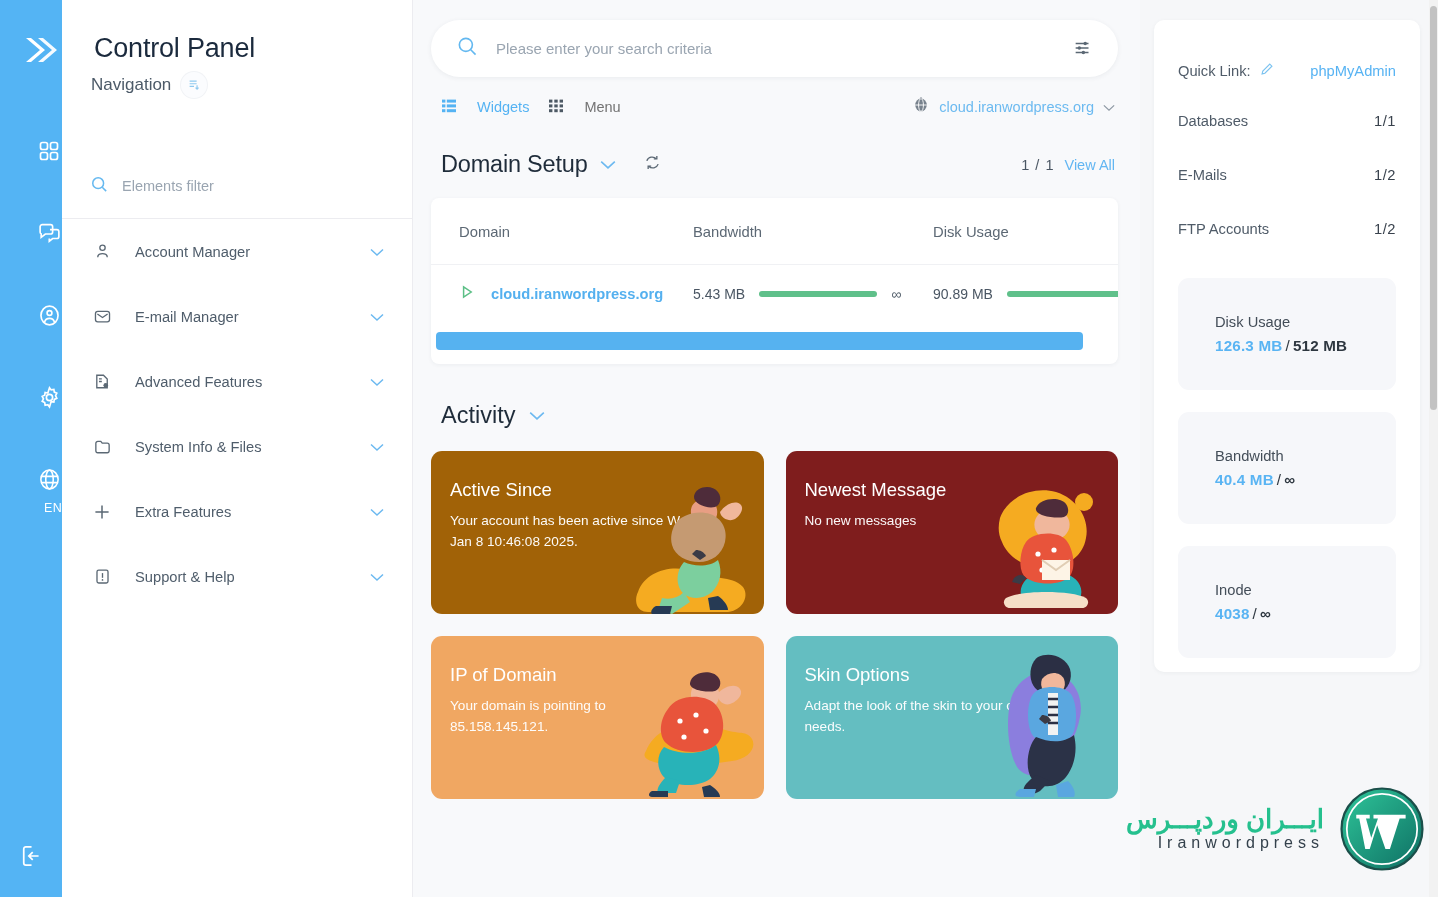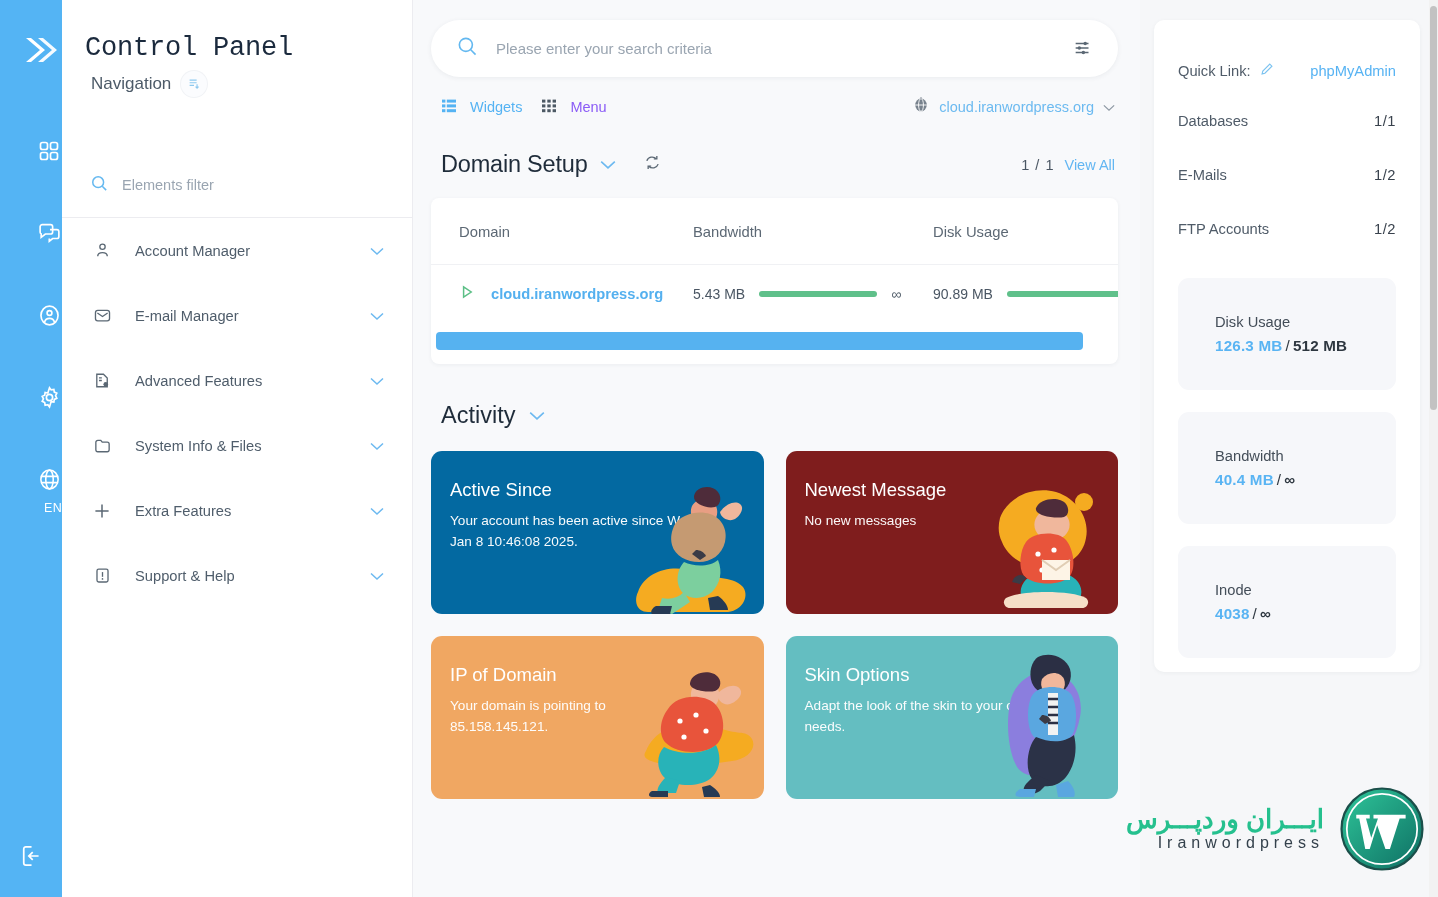--- a/index.html
+++ b/index.html
@@ -21,21 +21,21 @@
   .rail-icons { margin-top: 66px; display: flex; flex-direction: column; align-items: center; gap: 56px; }
   .rail-ico { width: 26px; height: 26px; display: flex; align-items: center; justify-content: center; cursor: pointer; }
   .rail-lang { color: #ffffff; font-size: 12.5px; margin-top: 9px; letter-spacing: .3px; }
   .rail-logout { position: absolute; bottom: 28px; left: 50%; transform: translateX(-50%); width: 26px; height: 26px; }
 
   
   .nav {
     width: 351px; flex: 0 0 351px; background: #ffffff;
     border-right: 1px solid #ececf0; position: relative;
   }
-  .nav-title { font-size: 27px; color: #1b2a3d; font-weight: 400; padding: 33px 0 0 23px; letter-spacing: -.2px; font-family: Liberation Mono, monospace; }
+  .nav-title { font-size: 27px; color: #1b2a3d; font-weight: 400; padding: 33px 0 0 32px; letter-spacing: -.2px; }
   .nav-sub { display: flex; align-items: center; gap: 10px; padding: 8px 0 0 29px; }
   .nav-sub-label { font-size: 17px; color: #4c5a68; }
   .pin-btn {
     width: 26px; height: 26px; border-radius: 50%; background: #fbfcfe;
     display: flex; align-items: center; justify-content: center; cursor: pointer;
     box-shadow: 0 0 0 1px #f1f3f6;
   }
   .filter-row {
     display: flex; align-items: center; gap: 13px;
     padding: 0 28px; height: 52px; margin-top: 62px;
@@ -66,23 +66,23 @@
     box-shadow: 0 1px 5px rgba(36,50,66,.07);
   }
   .search-input {
     flex: 1; border: none; outline: none; background: transparent;
     font-size: 15px; color: #55626f; font-family: inherit; margin-left: 17px;
   }
   .search-input::placeholder { color: #9aa5b1; }
   .sliders-btn { width: 24px; height: 24px; cursor: pointer; }
 
   .subbar { display: flex; align-items: center; padding: 19px 25px 0 29px; }
-  .wm-link { display: flex; align-items: center; gap: 14px; cursor: pointer; font-size: 14.5px; }
+  .wm-link { display: flex; align-items: center; gap: 21px; cursor: pointer; font-size: 14.5px; }
   .wm-link.widgets { color: #55b3f3; }
-  .wm-link.menu { color: #8b5cf6; margin-left: 20px; }
+  .wm-link.menu { color: #737373; margin-left: 20px; }
   .domain-pick { margin-left: auto; display: flex; align-items: center; gap: 9px; cursor: pointer; }
   .domain-pick-text { color: #6cbaf0; font-size: 14.5px; }
 
   .sec-head { display: flex; align-items: center; padding: 33px 25px 0 28px; }
   .sec-title { font-size: 23.5px; color: #1f2c3a; letter-spacing: -.2px; }
   .sec-chev { margin-left: 12px; color: #6cb9f0; }
   .refresh-btn { margin-left: 28px; cursor: pointer; }
   .sec-right { margin-left: auto; display: flex; align-items: center; gap: 10px; font-size: 14.5px; }
   .sec-count { color: #4a5663; letter-spacing: 1px; }
   .sec-viewall { color: #62b6f2; cursor: pointer; }
@@ -109,21 +109,21 @@
   .act-title { font-size: 23.5px; color: #1f2c3a; }
   .act-chev { margin-left: 14px; color: #6cb9f0; }
 
   .cards { display: grid; grid-template-columns: 1fr 1fr; gap: 22px; padding: 22px 22px 0 18px; }
   .tile {
     position: relative; height: 163px; border-radius: 11px; overflow: hidden;
     padding: 28px 0 0 19px; cursor: pointer;
   }
   .tile-h { color: #ffffff; font-size: 18.5px; margin-bottom: 9px; }
   .tile-p { color: #ffffff; font-size: 13.6px; line-height: 21px; max-width: 250px; opacity: .97; }
-  .tile.blue { background: #0369a1; }
+  .tile.blue { background: #a16207; }
   .tile.purple { background: #7f1d1d; }
   .tile.orange { background: #f0a762; }
   .tile.teal { background: #64bec1; }
   .tile-art { position: absolute; right: 6px; bottom: 0; width: 136px; height: 150px; }
 
   
   .right {
     width: 298px; flex: 0 0 298px; background: #f6f7f9;
     padding: 20px 18px 0 14px; position: relative;
   }

